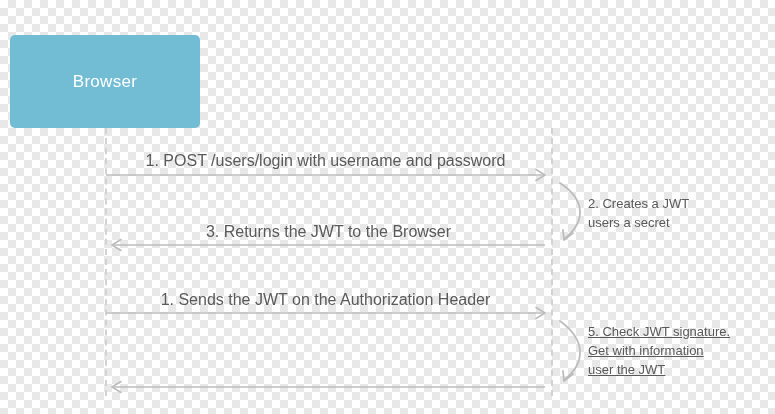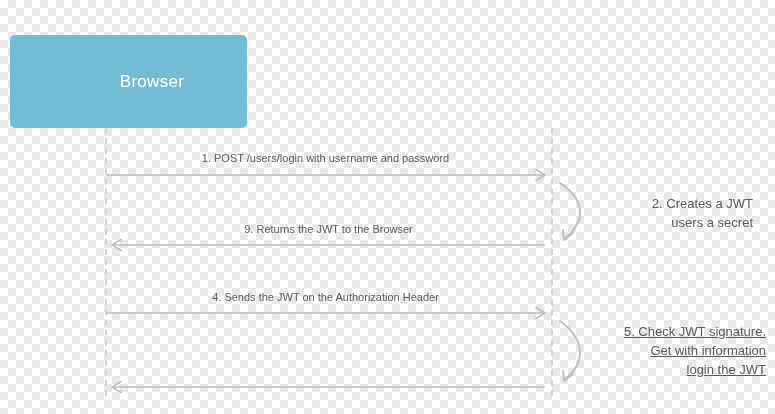--- a/index.html
+++ b/index.html
@@ -34,21 +34,20 @@
     font-size: 17px;
     font-weight: 400;
     letter-spacing: 0.3px;
   }
   #browser-box {
     left: 10px;
     top: 35px;
     width: 190px;
     height: 93px;
     background: #72bcd4;
-    padding-left: 47px;
   }
   #server-box {
     left: 457px;
     top: 35px;
     width: 189px;
     height: 93px;
     background: #e63271;
   }
   .lifeline {
     position: absolute;
@@ -56,30 +55,30 @@
     height: 268px;
     width: 0;
     border-left: 2px dashed #d2d2d2;
   }
   #browser-lifeline { left: 105px; }
   #server-lifeline  { left: 551px; }
 
   .msg-label {
     position: absolute;
     color: #5a5a5a;
-    font-size: 11px;
+    font-size: 16px;
     white-space: nowrap;
     text-align: center;
   }
   .loop-label {
     position: absolute;
     color: #5a5a5a;
     font-size: 13px;
     line-height: 19px;
-    text-align: right;
+    text-align: left;
     white-space: nowrap;
   }
   svg.overlay {
     position: absolute;
     left: 0;
     top: 0;
     width: 775px;
     height: 414px;
     pointer-events: none;
   }
@@ -130,24 +129,24 @@
     </g>
   </svg>
 
   <div class="msg-label" style="left:106px; top:152px; width:439px;">1. POST /users/login with username and password</div>
 
   <div class="loop-label" style="left:588px; top:194px; width:165px;">
     <div>2. Creates a JWT</div>
     <div>users a secret</div>
   </div>
 
-  <div class="msg-label" style="left:112px; top:223px; width:433px;">9. Returns the JWT to the Browser</div>
+  <div class="msg-label" style="left:112px; top:223px; width:433px;">3. Returns the JWT to the Browser</div>
 
-  <div class="msg-label" style="left:106px; top:291px; width:439px;">4. Sends the JWT on the Authorization Header</div>
+  <div class="msg-label" style="left:106px; top:291px; width:439px;">1. Sends the JWT on the Authorization Header</div>
 
   <div class="loop-label" style="left:588px; top:322px; width:178px;text-decoration:underline;">
     <div>5. Check JWT signature.</div>
     <div>Get with information</div>
-    <div>login the JWT</div>
+    <div>user the JWT</div>
   </div>
 
 
 </div>
 
 </body></html>

